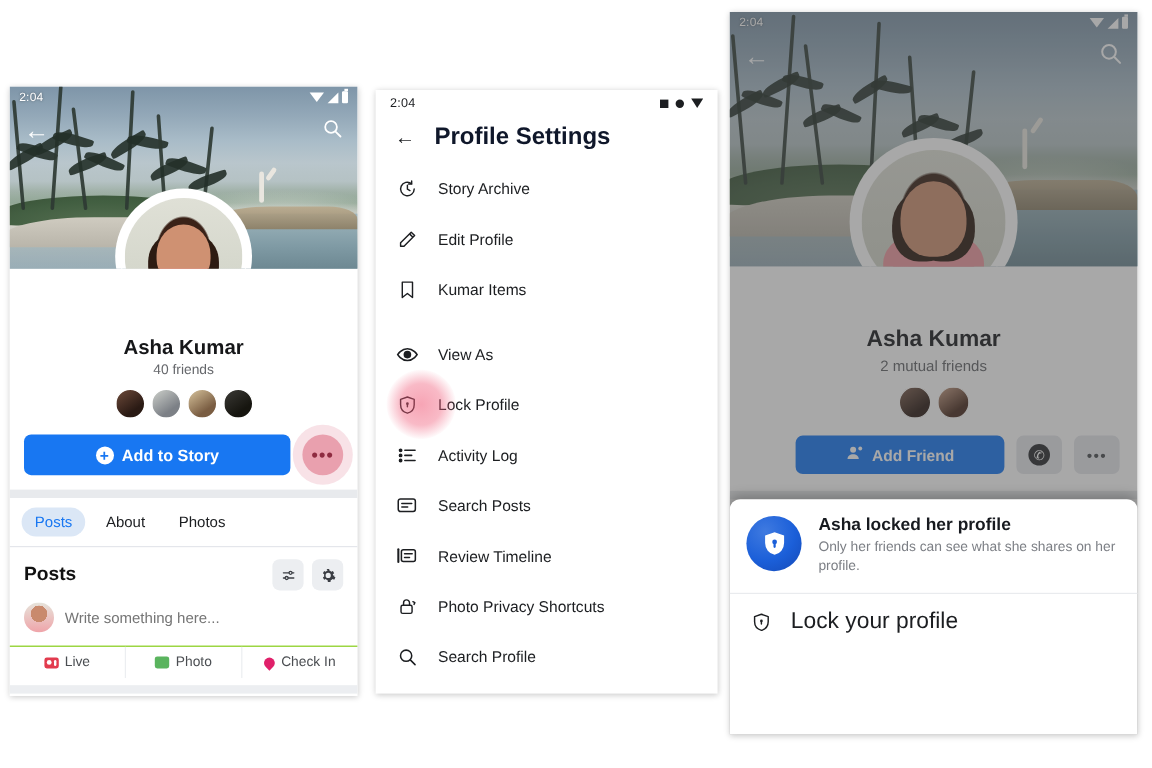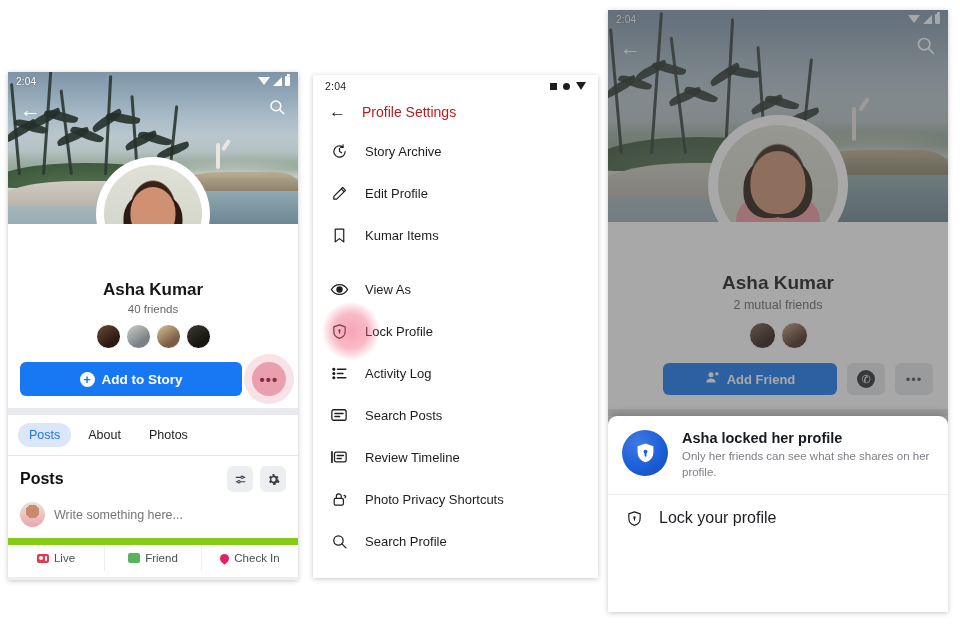--- a/index.html
+++ b/index.html
@@ -149,37 +149,37 @@
   .posts-title { font-size:16px; font-weight:700; color:#111; }
   .sq-btn { width:26px;height:26px;border-radius:6px;background:#eceef1;display:flex;align-items:center;justify-content:center;color:#3b3e44;cursor:pointer;}
   .sq-btn + .sq-btn { margin-left:7px; }
   .head-btns{display:flex;}
 
   .composer { display:flex; align-items:center; gap:9px; padding: 6px 12px 11px; }
   .composer .av { width:25px;height:25px;border-radius:50%;
      background:radial-gradient(circle at 50% 38%,#c98a6d 0 34%,rgba(0,0,0,0) 35%),linear-gradient(to bottom,#e6e4db,#efa4a9);}
   .composer-input { color:#a3a6ab; font-size:12.5px; border:none; background:transparent; flex:1; outline:none; }
 
-  .action-bar { display:flex; align-items:center; border-top:7px solid #84cc16; }
+  .action-bar { display:flex; align-items:center; border-top:1px solid #84cc16; }
   .action { flex:1; display:flex; align-items:center; justify-content:center; gap:5px; padding:7px 0; font-size:11.5px; color:#4b4e52; cursor:pointer;}
   .action + .action { border-left:1px solid #eceef1; }
   .ic-live { width:12px;height:9px;background:#e23b4e;border-radius:2px;position:relative;}
   .ic-live:after{content:"";position:absolute;right:1.5px;top:2px;width:2px;height:5px;background:#fff;border-radius:1px;}
   .ic-live:before{content:"";position:absolute;left:2px;top:2.5px;width:4px;height:4px;border-radius:50%;background:#fff;}
   .ic-photo { width:12px;height:10px;background:#5ab45e;border-radius:2px;}
   .ic-pin { width:9px;height:9px;background:#e0206a;border-radius:50% 50% 50% 0;transform:rotate(-45deg);}
 
   
   .sb-light { color:#1c1e21; text-shadow:none; }
   .sb-light .shape-sq{width:7px;height:7px;background:currentColor;}
   .sb-light .shape-ci{width:7px;height:7px;border-radius:50%;background:currentColor;}
   .sb-light .shape-tr{width:0;height:0;border-left:5px solid transparent;border-right:5px solid transparent;border-top:8px solid currentColor;}
 
   .settings-header { display:flex; align-items:center; gap:16px; padding: 6px 16px 10px; }
-  .settings-title { font-size:14px; font-weight:400; color:#b91c1c; }
+  .settings-title { font-size:20px; font-weight:700; color:#0f172a; }
   .menu-item { display:flex; align-items:center; gap:16px; padding: 0 16px; height:42px; cursor:pointer; position:relative;}
   .menu-label { font-size:13px; color:#1c1e21; }
   .menu-icon { width:20px; display:flex; align-items:center; justify-content:center; color:#1c1e21; flex:0 0 20px;}
   .tap-halo {
     position:absolute; left:38px; top:50%; transform:translate(-50%,-50%);
     width:58px; height:58px; border-radius:50%;
     background: radial-gradient(circle, rgba(240,90,120,.55) 0%, rgba(240,90,120,.42) 42%, rgba(240,90,120,0) 72%);
     pointer-events:none;
   }
 
@@ -191,21 +191,21 @@
   }
   .sheet-head { display:flex; gap:14px; padding:14px 14px 13px; align-items:flex-start; }
   .shield-badge {
     width:46px;height:46px;border-radius:50%;
     background:radial-gradient(circle at 34% 28%, #3f7ae0 0%, #1b5fd9 55%, #1549b5 100%);
     display:flex;align-items:center;justify-content:center;flex:0 0 46px;
   }
   .sheet-title { font-size:14.5px; font-weight:700; color:#171a1f; margin-bottom:3px; }
   .sheet-desc { font-size:11.5px; color:#7c7f85; line-height:1.38; }
   .sheet-row { display:flex; align-items:center; gap:15px; padding:0 16px; height:48px; border-top:1px solid #e9ebee; cursor:pointer;}
-  .sheet-row-label { font-size:16px; color:#1c1e21; }
+  .sheet-row-label { font-size:19px; color:#1c1e21; }
 
   .r-name { text-align:center; font-weight:700; color:#1a1c1f; }
   .r-sub { text-align:center; color:#65676b; }
   .btn-addfriend {
     flex:1; background:#1877f2; color:#fff; border-radius:6px; height:32px;
     display:flex;align-items:center;justify-content:center;gap:7px;
     font-weight:700; font-size:13px; border:none; cursor:pointer;
   }
   .btn-grey {
     width:38px;height:32px;border-radius:6px;background:#e4e6eb;
@@ -325,21 +325,21 @@
       <input class="composer-input" readonly="" placeholder="Write something here..." style="">
     </div>
 
     <div class="action-bar">
       <span class="action">
         <span class="ic-live"></span>
         <span>Live</span>
       </span>
       <span class="action">
         <span class="ic-photo"></span>
-        <span>Friend</span>
+        <span>Photo</span>
       </span>
       <span class="action">
         <span class="ic-pin"></span>
         <span>Check In</span>
       </span>
     </div>
 
     <div style="height:7px;background:#eceef1;margin-top:6px;"></div>
   </div>
 

